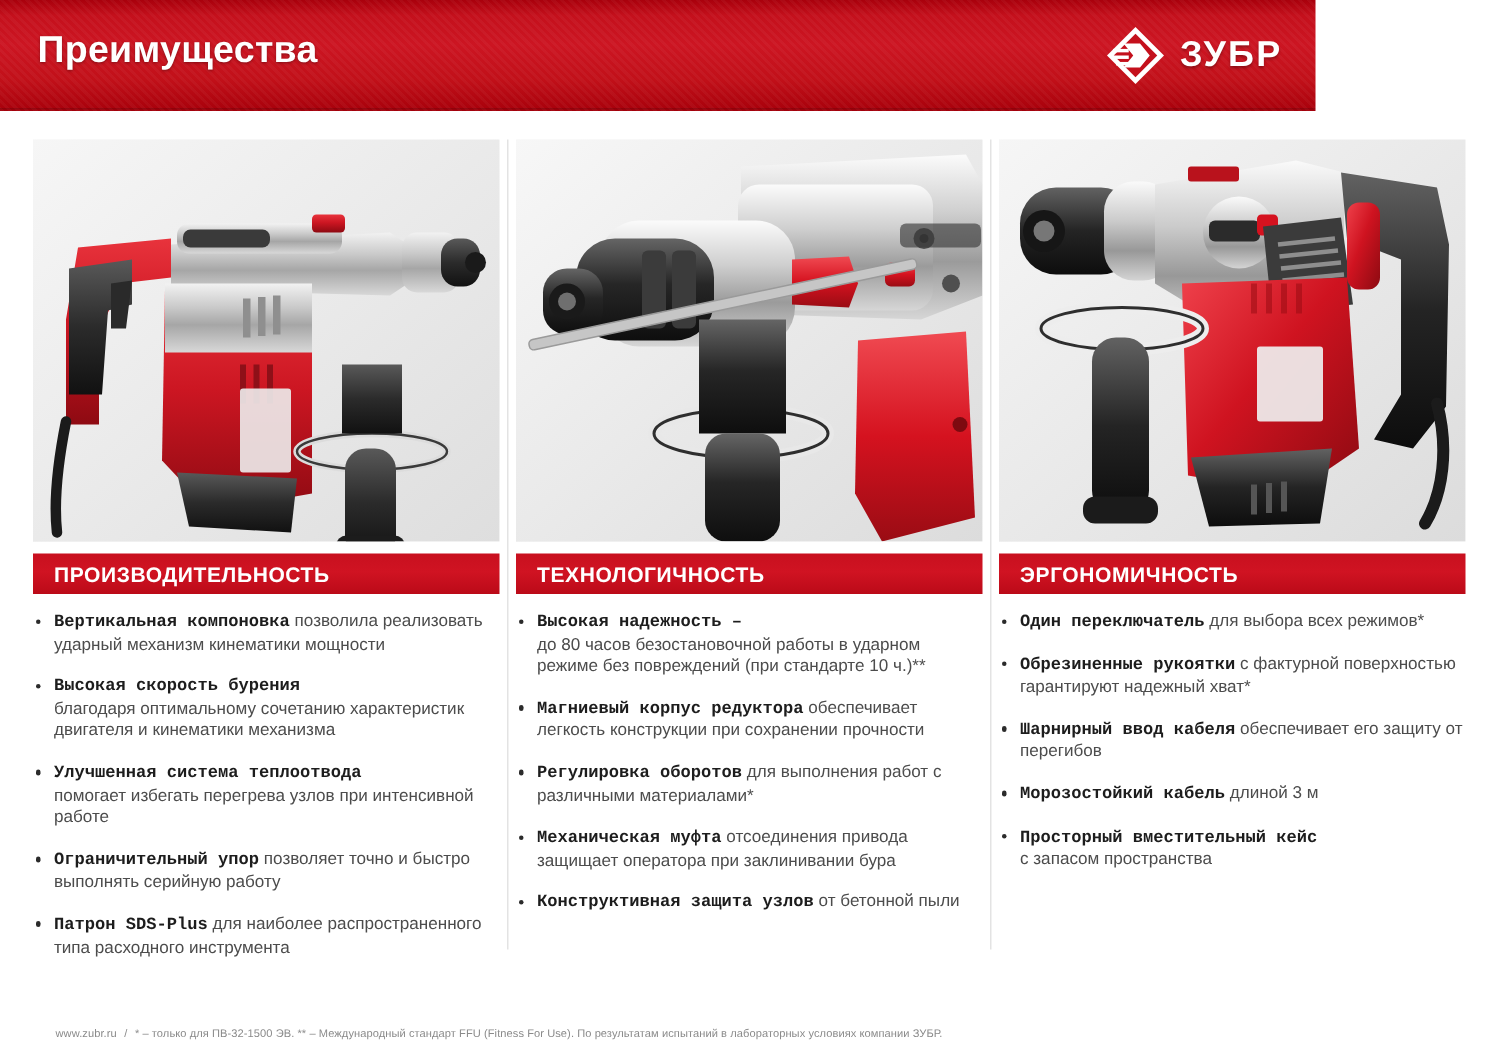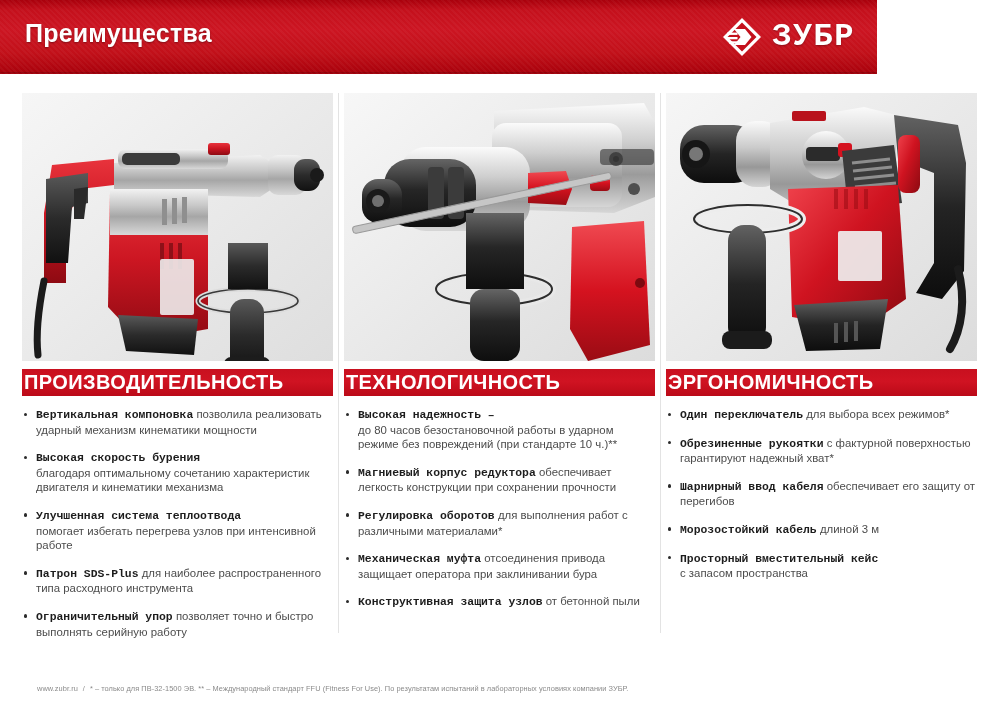--- a/index.html
+++ b/index.html
@@ -39,22 +39,22 @@
 
   
   .logo{
     position:absolute;right:22px;top:17px;
     height:40px;display:flex;align-items:center;gap:9px;
   }
   .logo-mark{
     width:42px;height:42px;position:relative;flex:0 0 auto;
   }
   .logo-text{
-    font-size:32px;font-weight:bold;color:#fff;letter-spacing:1.5px;
-    line-height:1;font-family:Liberation Mono, monospace;
+    font-size:24px;font-weight:bold;color:#fff;letter-spacing:1.5px;
+    line-height:1;font-family:Liberation Sans, sans-serif;
     text-shadow:0 1px 2px rgba(0,0,0,.3);
   }
 
   
   .columns{
     position:absolute;left:22px;top:93px;width:956px;
     display:flex;gap:0;
   }
   .col{
     width:311px;flex:0 0 311px;position:relative;
@@ -74,22 +74,22 @@
   .photo svg{position:absolute;left:0;top:0;}
 
   
   .sec-bar{
     margin-top:8px;
     height:27px;width:311px;
     background:linear-gradient(180deg,#c8101f 0%,#d01322 45%,#bb0a18 100%);
     display:flex;align-items:center;
   }
   .sec-bar span{
-    color:#fff;font-size:20px;font-weight:bold;letter-spacing:.4px;
-    padding-left:2px;white-space:nowrap;
+    color:#fff;font-size:14px;font-weight:bold;letter-spacing:.4px;
+    padding-left:14px;white-space:nowrap;
   }
 
   
   ul.feat{
     list-style:none;margin:11px 0 0 0;padding:0;
   }
   ul.feat li{
     position:relative;
     padding-left:14px;
     margin-bottom:13px;
@@ -210,22 +210,22 @@
           <path d="M22 188 C16 218 14 244 16 262" stroke="#1b1b1b" stroke-width="7" fill="none" stroke-linecap="round"></path>
         </svg>
       </div>
       <div class="sec-bar">
         <span>ПРОИЗВОДИТЕЛЬНОСТЬ</span>
       </div>
       <ul class="feat">
         <li><b>Вертикальная компоновка</b><span> позволила реализовать ударный механизм кинематики мощности</span></li>
         <li><b>Высокая скорость бурения</b><br><span>благодаря оптимальному сочетанию характеристик двигателя и кинематики механизма</span></li>
         <li><b>Улучшенная система теплоотвода</b><br><span>помогает избегать перегрева узлов при интенсивной работе</span></li>
+        <li><b>Ограничительный упор</b><span> позволяет точно и быстро выполнять серийную работу</span></li>
         <li><b>Патрон SDS-Plus</b><span> для наиболее распространенного типа расходного инструмента</span></li>
-        <li><b>Ограничительный упор</b><span> позволяет точно и быстро выполнять серийную работу</span></li>
       </ul>
     </div>
 
     <div class="col">
       <div class="col-divider" style="left:-6px;"></div>
       <div class="photo">
         <svg width="311" height="268" viewBox="0 0 311 268" aria-hidden="true">
           <defs>
             <linearGradient id="bg2" x1="0" y1="0" x2="1" y2="1">
               <stop offset="0" stop-color="#f7f7f7"></stop>

